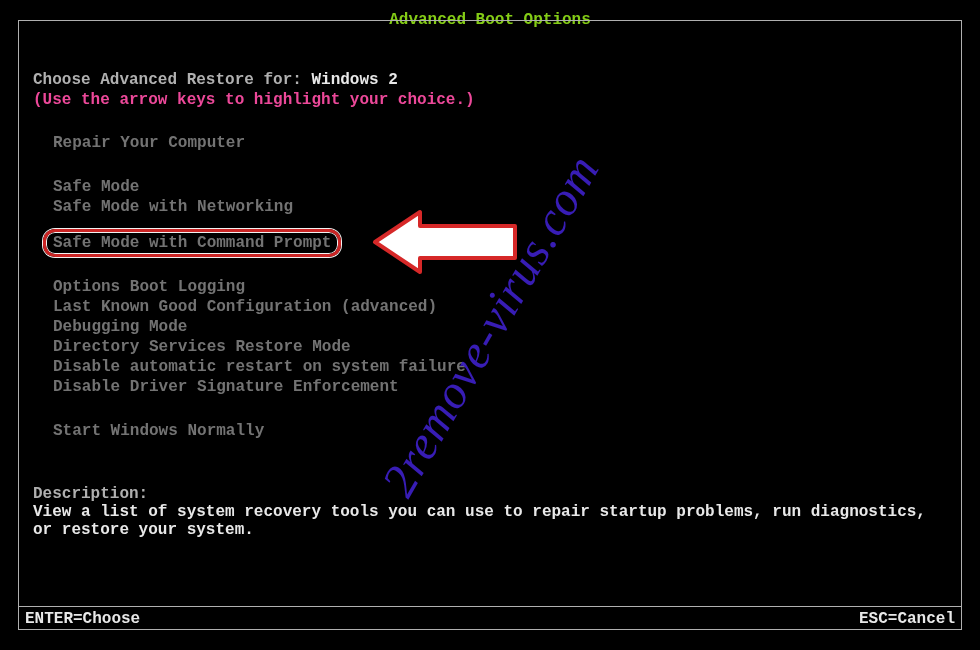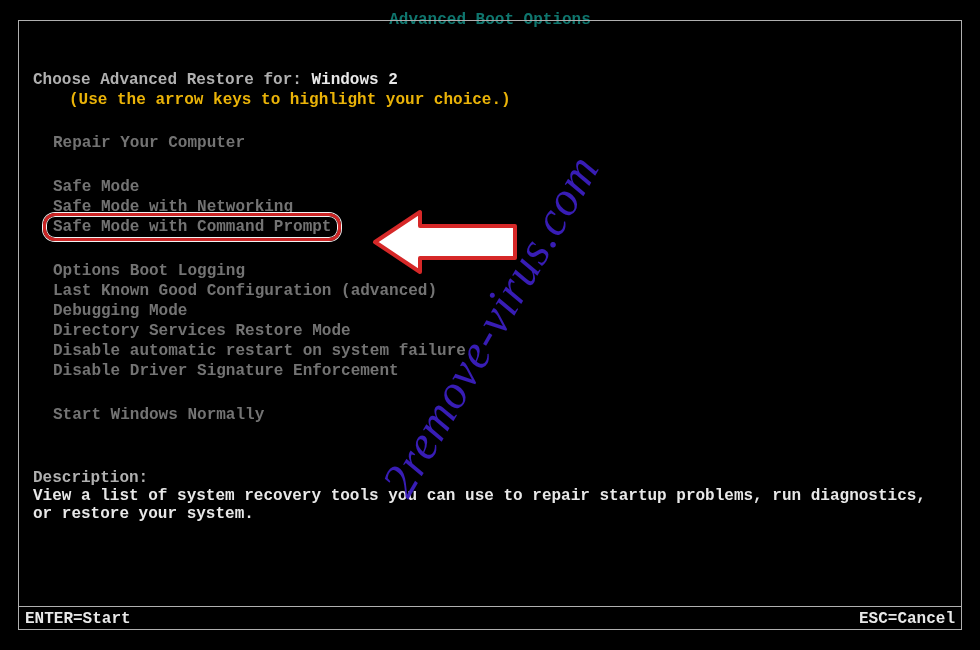--- a/index.html
+++ b/index.html
@@ -22,53 +22,53 @@
       bottom: 20px;
       border: 1px solid #b0b0b0;
       padding: 0;
     }
     .title-wrap {
       position: absolute;
       top: 11px;
       left: 0;
       right: 0;
       text-align: center;
-      color: #0f766e;
+      color: #84cc16;
     }
     .title {
       background: #000;
       padding: 0 6px;
       font-weight: bold;
     }
     .body {
       padding: 50px 0 0 14px;
     }
     .choose-line {
       color: #b0b0b0;
     }
     .os-name {
       color: #e8e8e8;
     }
     .hint {
-      color: #eab308;
+      color: #ec4899;
       margin-top: 2px;
-      margin-left: 36px;
     }
     .group {
       margin-top: 24px;
     }
     .option {
       padding-left: 20px;
       color: #737373;
       line-height: 20px;
       position: relative;
     }
     .highlight-wrap {
       position: relative;
       display: inline-block;
+      margin-top: 16px;
     }
     .highlight-ring {
       position: absolute;
       left: -10px;
       right: -10px;
       top: -4px;
       bottom: -4px;
       border: 3px solid #d62828;
       border-radius: 12px;
       box-shadow: 0 0 0 1px #fff inset, 0 0 0 1px #fff;
@@ -173,21 +173,21 @@
 
     <div class="desc-row">
       <div class="desc-label">Description:</div>
       <div class="desc-text">View a list of system recovery tools you can use to repair startup problems, run diagnostics, or restore your system.</div>
     </div>
   </div>
 </div>
 
 <div class="footer">
   <div class="footer-inner">
-    <span>ENTER=Start</span>
+    <span>ENTER=Choose</span>
     <span>ESC=Cancel</span>
   </div>
 </div>
 
 <div class="watermark">2remove-virus.com</div>
 
 <svg class="arrow" width="160" height="80" viewBox="0 0 160 80">
   <g>
     <path d="M 10 40 L 55 10 L 55 24 L 150 24 L 150 56 L 55 56 L 55 70 Z" fill="#ffffff" stroke="#d62828" stroke-width="4" stroke-linejoin="round"></path>
   </g>

